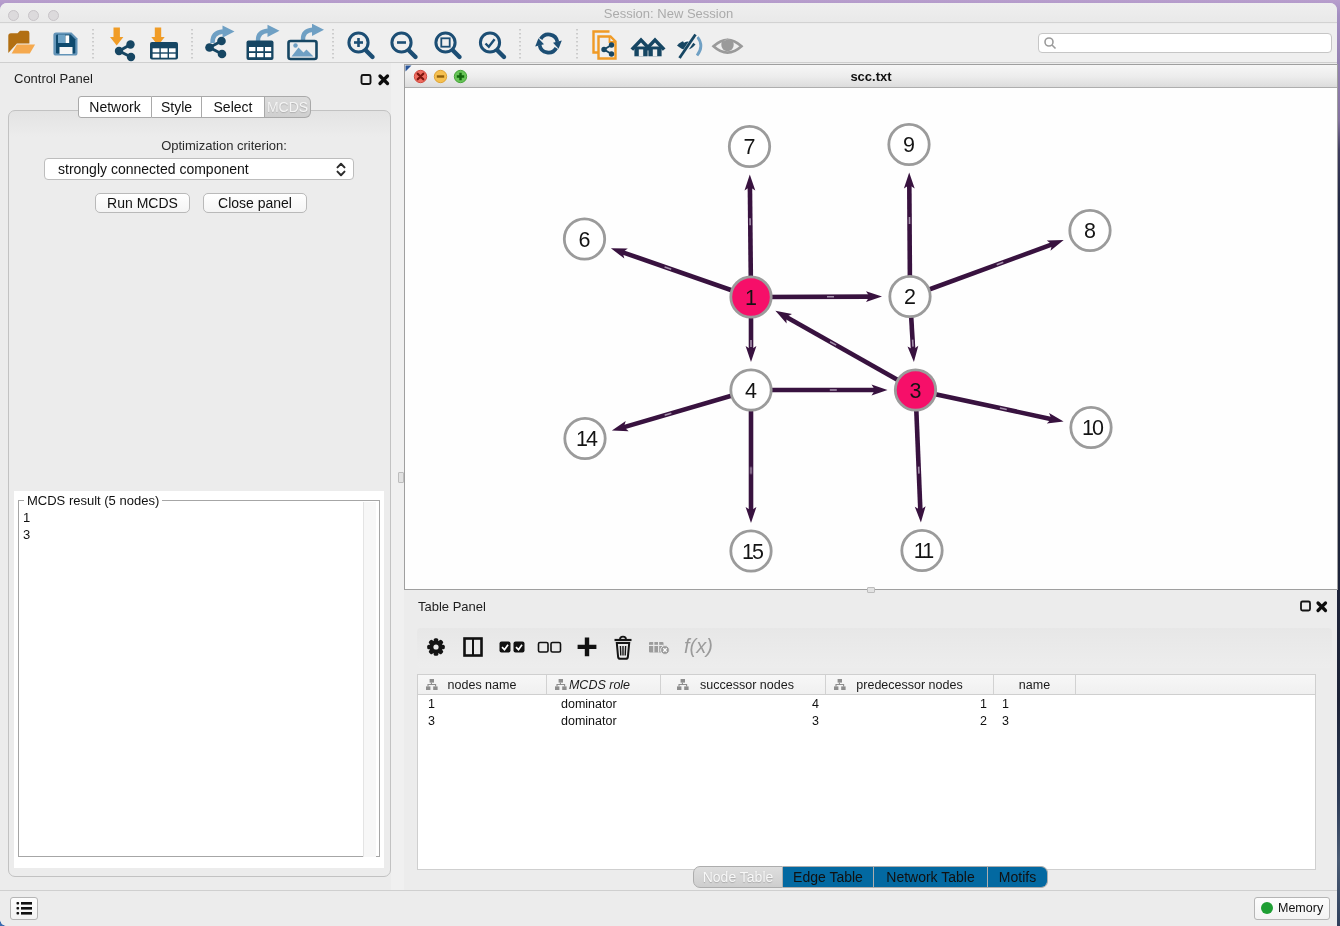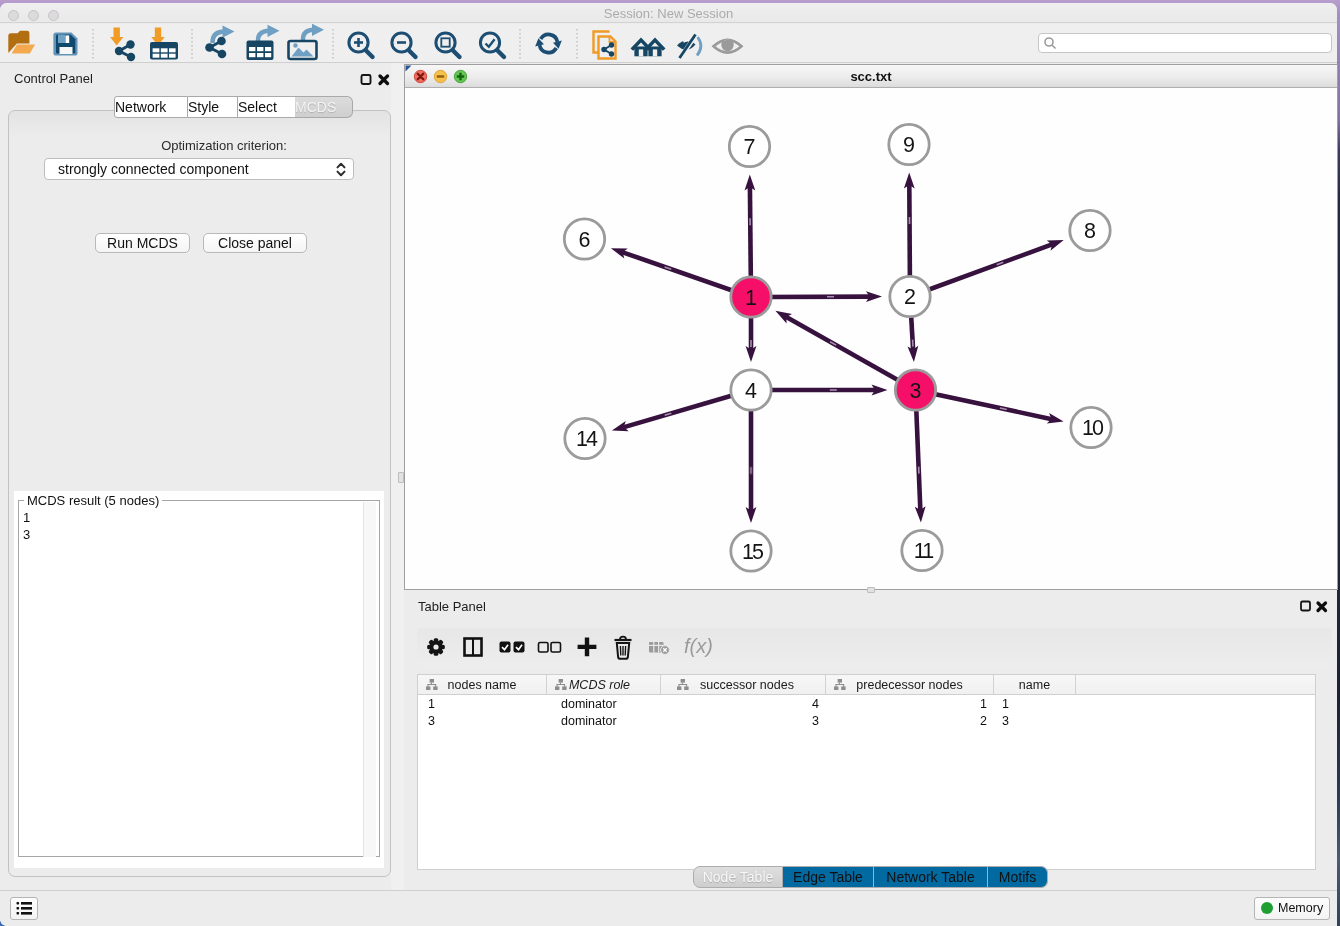--- a/index.html
+++ b/index.html
@@ -21,29 +21,29 @@
 #toolbar { position:absolute; left:0; top:24px; width:1337px; height:39px;
   background:#efefef; border-bottom:1px solid #cfcfcf; }
 #search { position:absolute; left:1038px; top:33px; width:294px; height:20px;
   background:#fff; border:1px solid #c6c6c6; border-radius:4px; }
 
 #cp-title { position:absolute; left:14px; top:71px; font-size:13px; color:#1d1d1d; }
 #cp-panel { position:absolute; left:8px; top:110px; width:383px; height:767px;
   border:1px solid #c2c2c2; border-radius:7px;
   background:linear-gradient(180deg,#e3e3e3 0px,#e8e8e8 14px,#ececec 26px); }
 .tab { position:absolute; top:96px; height:22px; background:#fff; border:1px solid #a9a9a9;
-  font-size:14px; color:#111; text-align:left; line-height:20px; z-index:5;margin-left:36px; }
+  font-size:14px; color:#111; text-align:center; line-height:20px; z-index:5; }
 #cp-opt { position:absolute; left:8px; top:138px; width:432px; text-align:center;
   font-size:13px; color:#2b2b2b; }
 #cp-combo { position:absolute; left:44px; top:158px; width:310px; height:22px;
   background:#fff; border:1px solid #bdbdbd; border-radius:4px;
   font-size:14px; color:#111; line-height:20px; padding-left:13px; }
 .btn { position:absolute; top:193px; height:20px; background:linear-gradient(180deg,#ffffff,#f4f4f4);
   border:1px solid #b9b9b9; border-radius:5px; font-size:14px; color:#111;
-  text-align:center; line-height:18px;margin-top:40px; }
+  text-align:center; line-height:18px; }
 #mcds-box { position:absolute; left:14px; top:491px; width:370px; height:377px; background:#fff; }
 #mcds-fs { position:absolute; left:4px; top:9px; width:362px; height:357px;
   border:1px solid #a6a6a6; }
 #mcds-legend { position:absolute; left:5px; top:-8px; background:#fff; padding:0 3px;
   font-size:13px; color:#111; }
 #mcds-scroll { position:absolute; right:3px; top:1px; width:13px; height:355px;
   background:#f7f7f7; border-left:1px solid #e4e4e4; }
 .mcds-item { position:absolute; left:4px; font-size:13px; color:#111; }
 
 #vdivider { position:absolute; left:391px; top:63px; width:13px; height:827px; background:#f0f0f0; }
@@ -242,21 +242,21 @@
 </svg>
 <div id="cp-title">Control Panel</div>
 <svg class="abs" style="left:352px;top:68px" width="40" height="22" viewBox="352 68 40 22">
   <rect x="361.5" y="75" width="9" height="9" rx="1.5" fill="none" stroke="#141414" stroke-width="1.9"></rect>
   <path d="M380,76 L387.5,83.5 M387.5,76 L380,83.5" stroke="#0d0d0d" stroke-width="3.3" stroke-linecap="round"></path>
 </svg>
 <div id="cp-panel"></div>
 <div class="tab" style="left:78px;width:74px;border-radius:3px 0 0 3px;">Network</div>
 <div class="tab" style="left:152px;width:50px;border-left:none;">Style</div>
 <div class="tab" style="left:202px;width:63px;border-left:none;">Select</div>
-<div class="tab" style="left:259px;width:58px;border-left:none;border-radius:0 6px 6px 0;background:linear-gradient(180deg,#dcdcdc,#cfcfcf);color:#f4f4f4;text-shadow:0 1px 1px #b0b0b0;">MCDS</div>
+<div class="tab" style="left:265px;width:46px;border-left:none;border-radius:0 6px 6px 0;background:linear-gradient(180deg,#dcdcdc,#cfcfcf);color:#f4f4f4;text-shadow:0 1px 1px #b0b0b0;">MCDS</div>
 <div id="cp-opt">Optimization criterion:</div>
 <div id="cp-combo">strongly connected component
   <svg class="abs" style="right:7px;top:3px" width="10" height="15" viewBox="0 0 10 15">
     <path d="M1.5,5.4 L5,1.8 L8.5,5.4" fill="none" stroke="#2b2b2b" stroke-width="2" stroke-linecap="round" stroke-linejoin="round"></path>
     <path d="M1.5,9.6 L5,13.2 L8.5,9.6" fill="none" stroke="#2b2b2b" stroke-width="2" stroke-linecap="round" stroke-linejoin="round"></path>
   </svg>
 </div>
 <div class="btn" style="left:95px;width:95px;">Run MCDS</div>
 <div class="btn" style="left:203px;width:104px;">Close panel</div>
 <div id="mcds-box">

